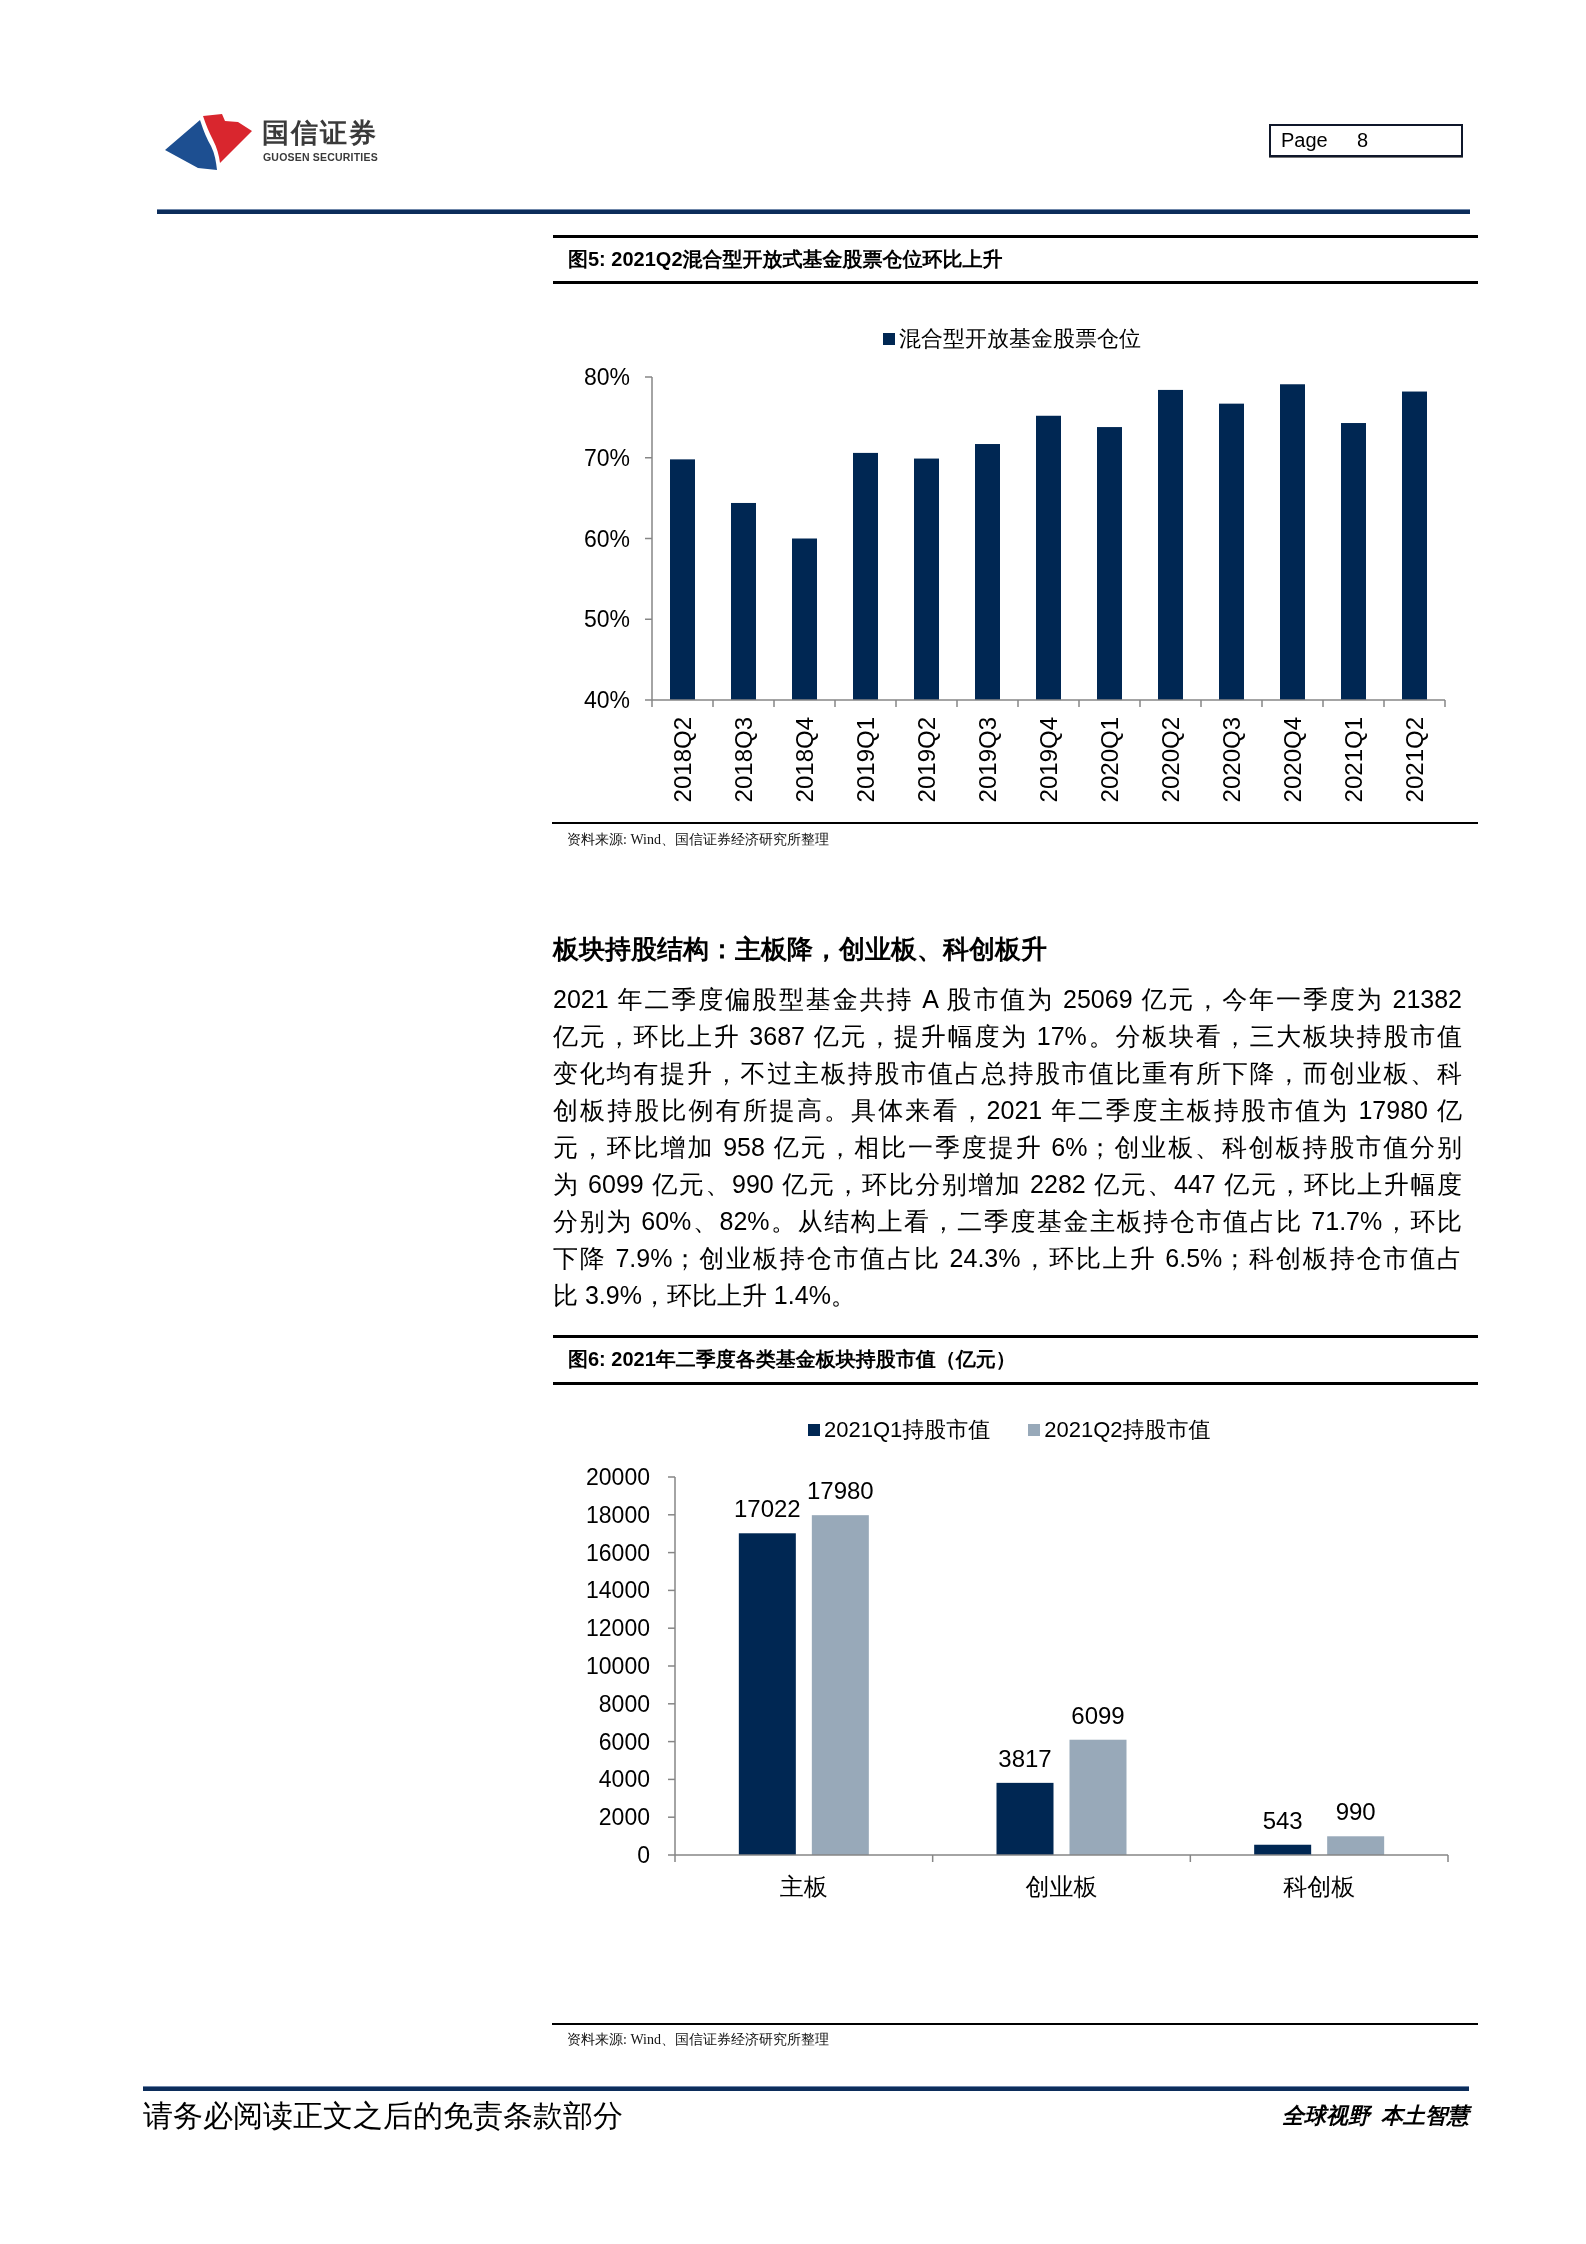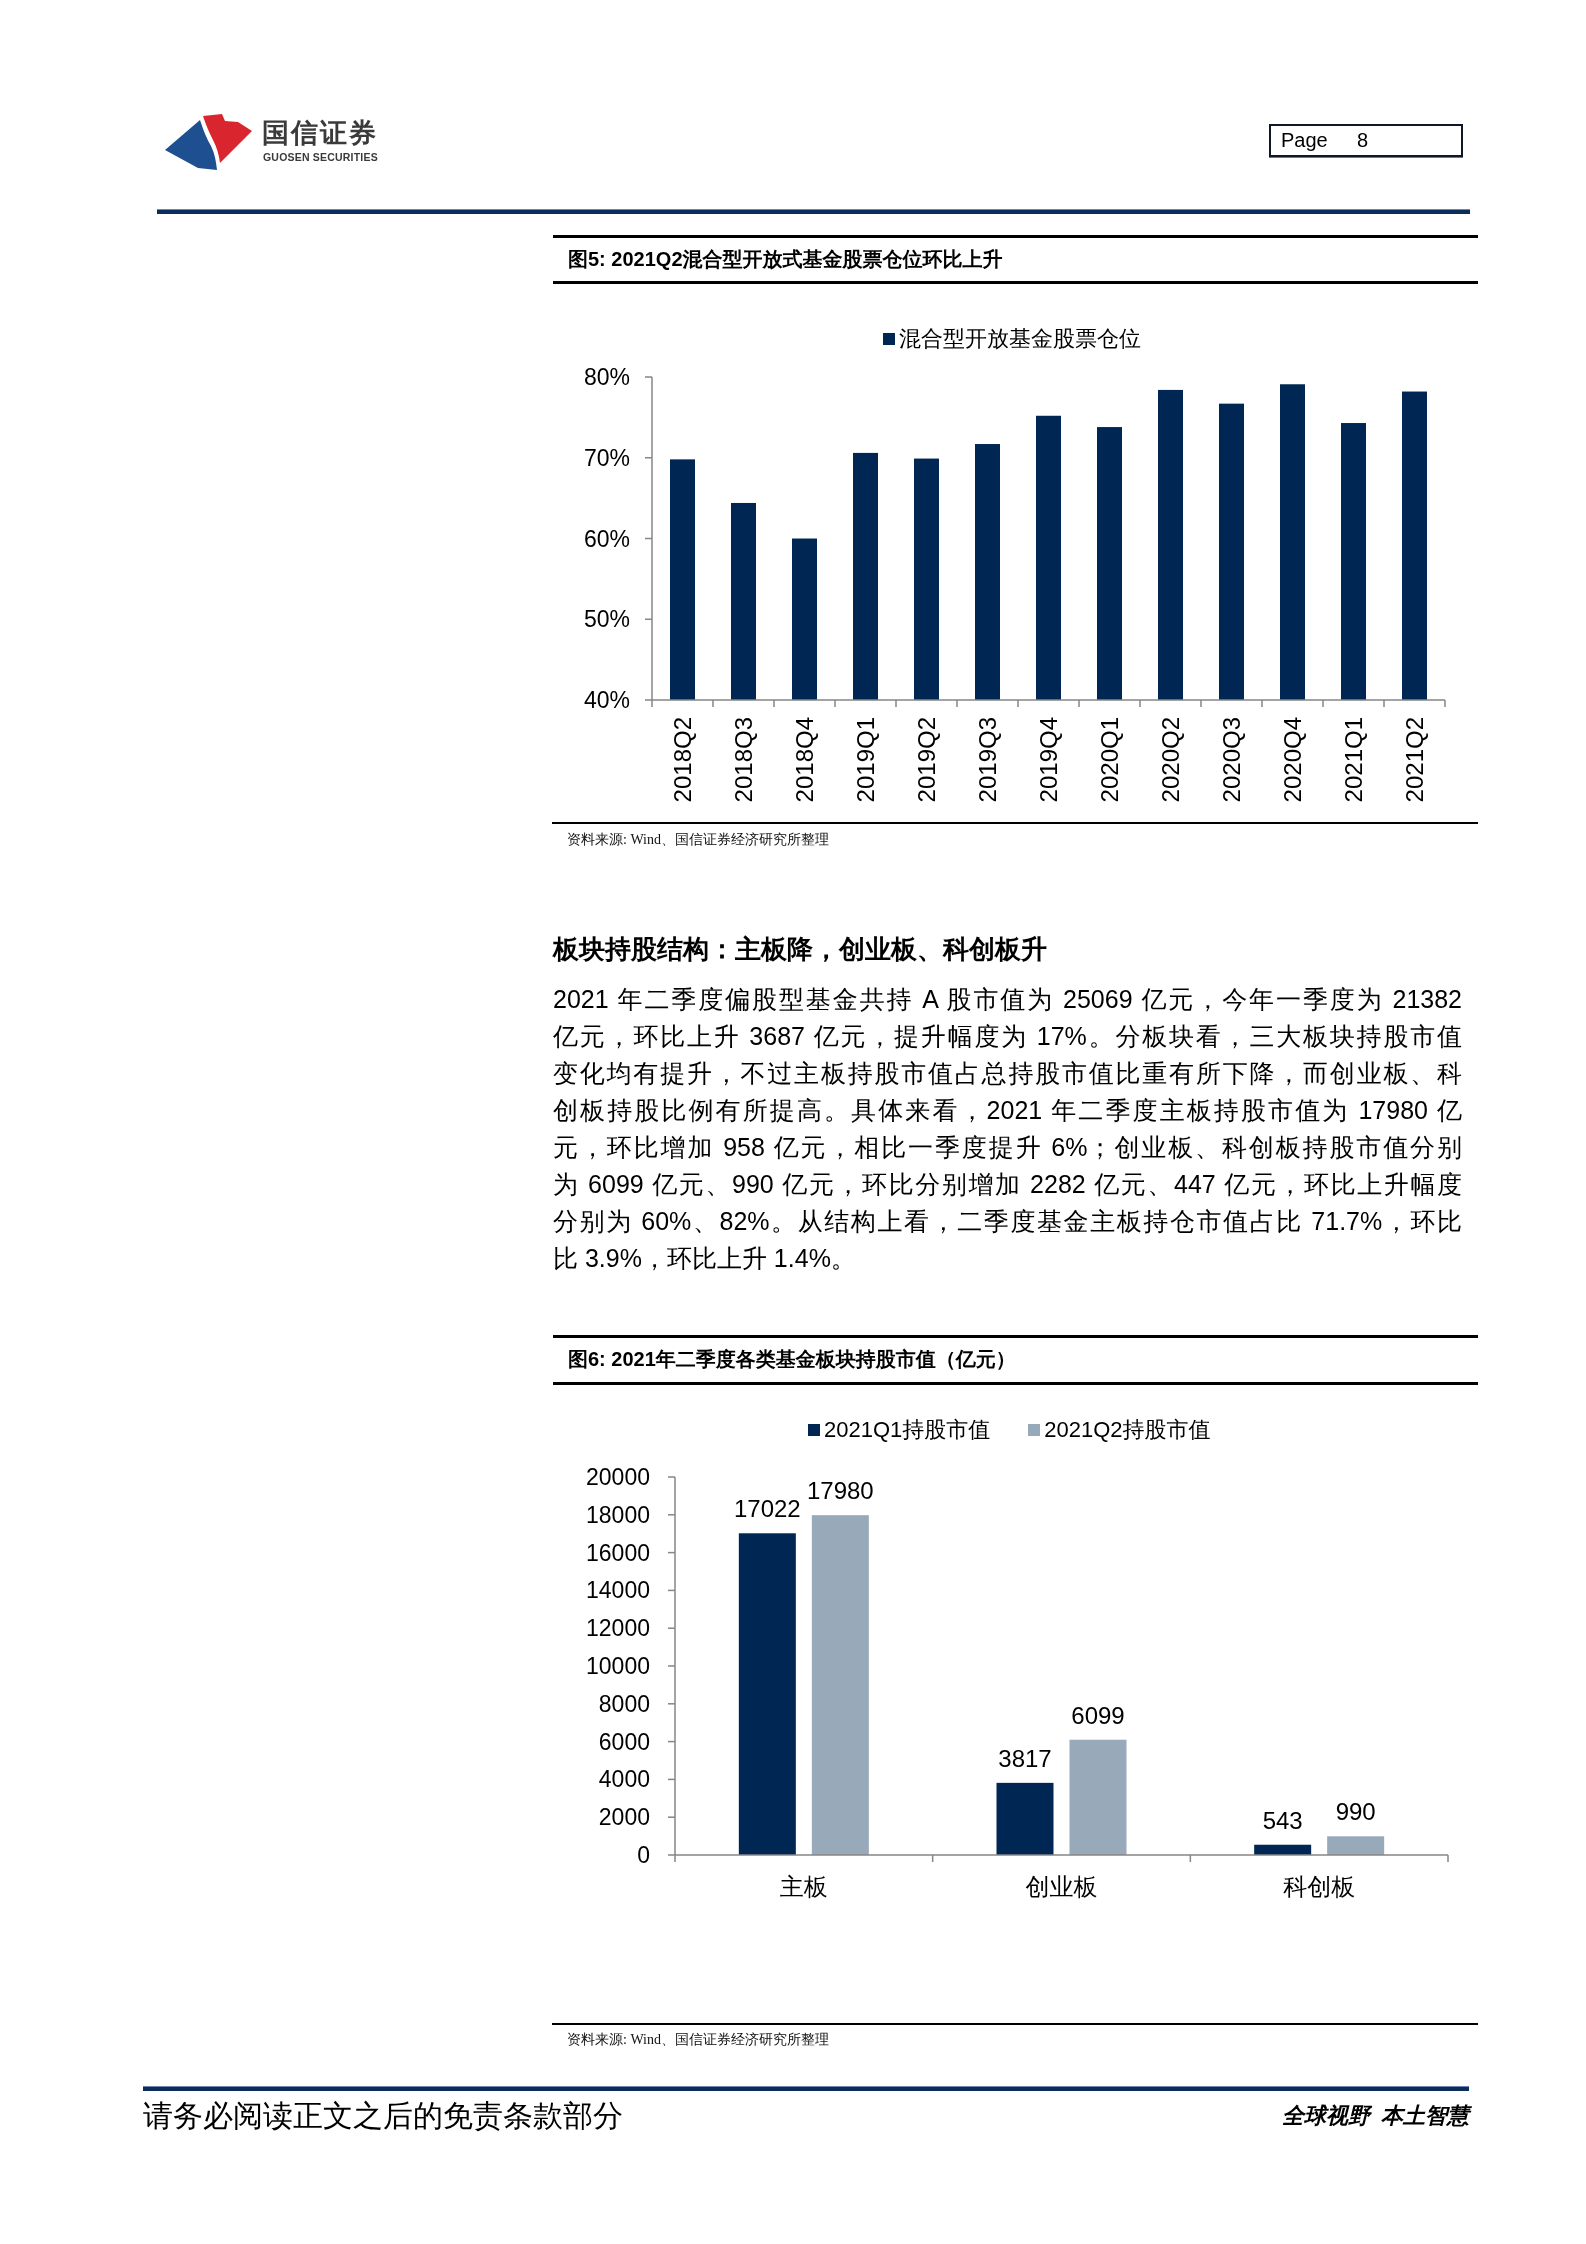--- a/index.html
+++ b/index.html
@@ -132,20 +132,21 @@
 
 <div class="abs" id="section-heading">板块持股结构：主板降，创业板、科创板升</div>
 <div class="abs" id="paragraph">
   <span class="pl">2021 年二季度偏股型基金共持 A 股市值为 25069 亿元，今年一季度为 21382</span>
   <span class="pl">亿元，环比上升 3687 亿元，提升幅度为 17%。分板块看，三大板块持股市值</span>
   <span class="pl">变化均有提升，不过主板持股市值占总持股市值比重有所下降，而创业板、科</span>
   <span class="pl">创板持股比例有所提高。具体来看，2021 年二季度主板持股市值为 17980 亿</span>
   <span class="pl">元，环比增加 958 亿元，相比一季度提升 6%；创业板、科创板持股市值分别</span>
   <span class="pl">为 6099 亿元、990 亿元，环比分别增加 2282 亿元、447 亿元，环比上升幅度</span>
   <span class="pl">分别为 60%、82%。从结构上看，二季度基金主板持仓市值占比 71.7%，环比</span>
+  <span class="pl">下降 7.9%；创业板持仓市值占比 24.3%，环比上升 6.5%；科创板持仓市值占</span>
   <span class="pl last">比 3.9%，环比上升 1.4%。</span>
 </div>
 
 <div class="abs fig-rule" style="top:1335px"></div>
 <div class="abs fig-title" style="top:1346px">图6:  2021年二季度各类基金板块持股市值（亿元）</div>
 <div class="abs fig-rule" style="top:1382px"></div>
 
 <div class="abs legend" style="left:808px; top:1417px;text-align:center;">
   <span class="sw" style="background:#002753"></span>
   <span>2021Q1持股市值</span>

